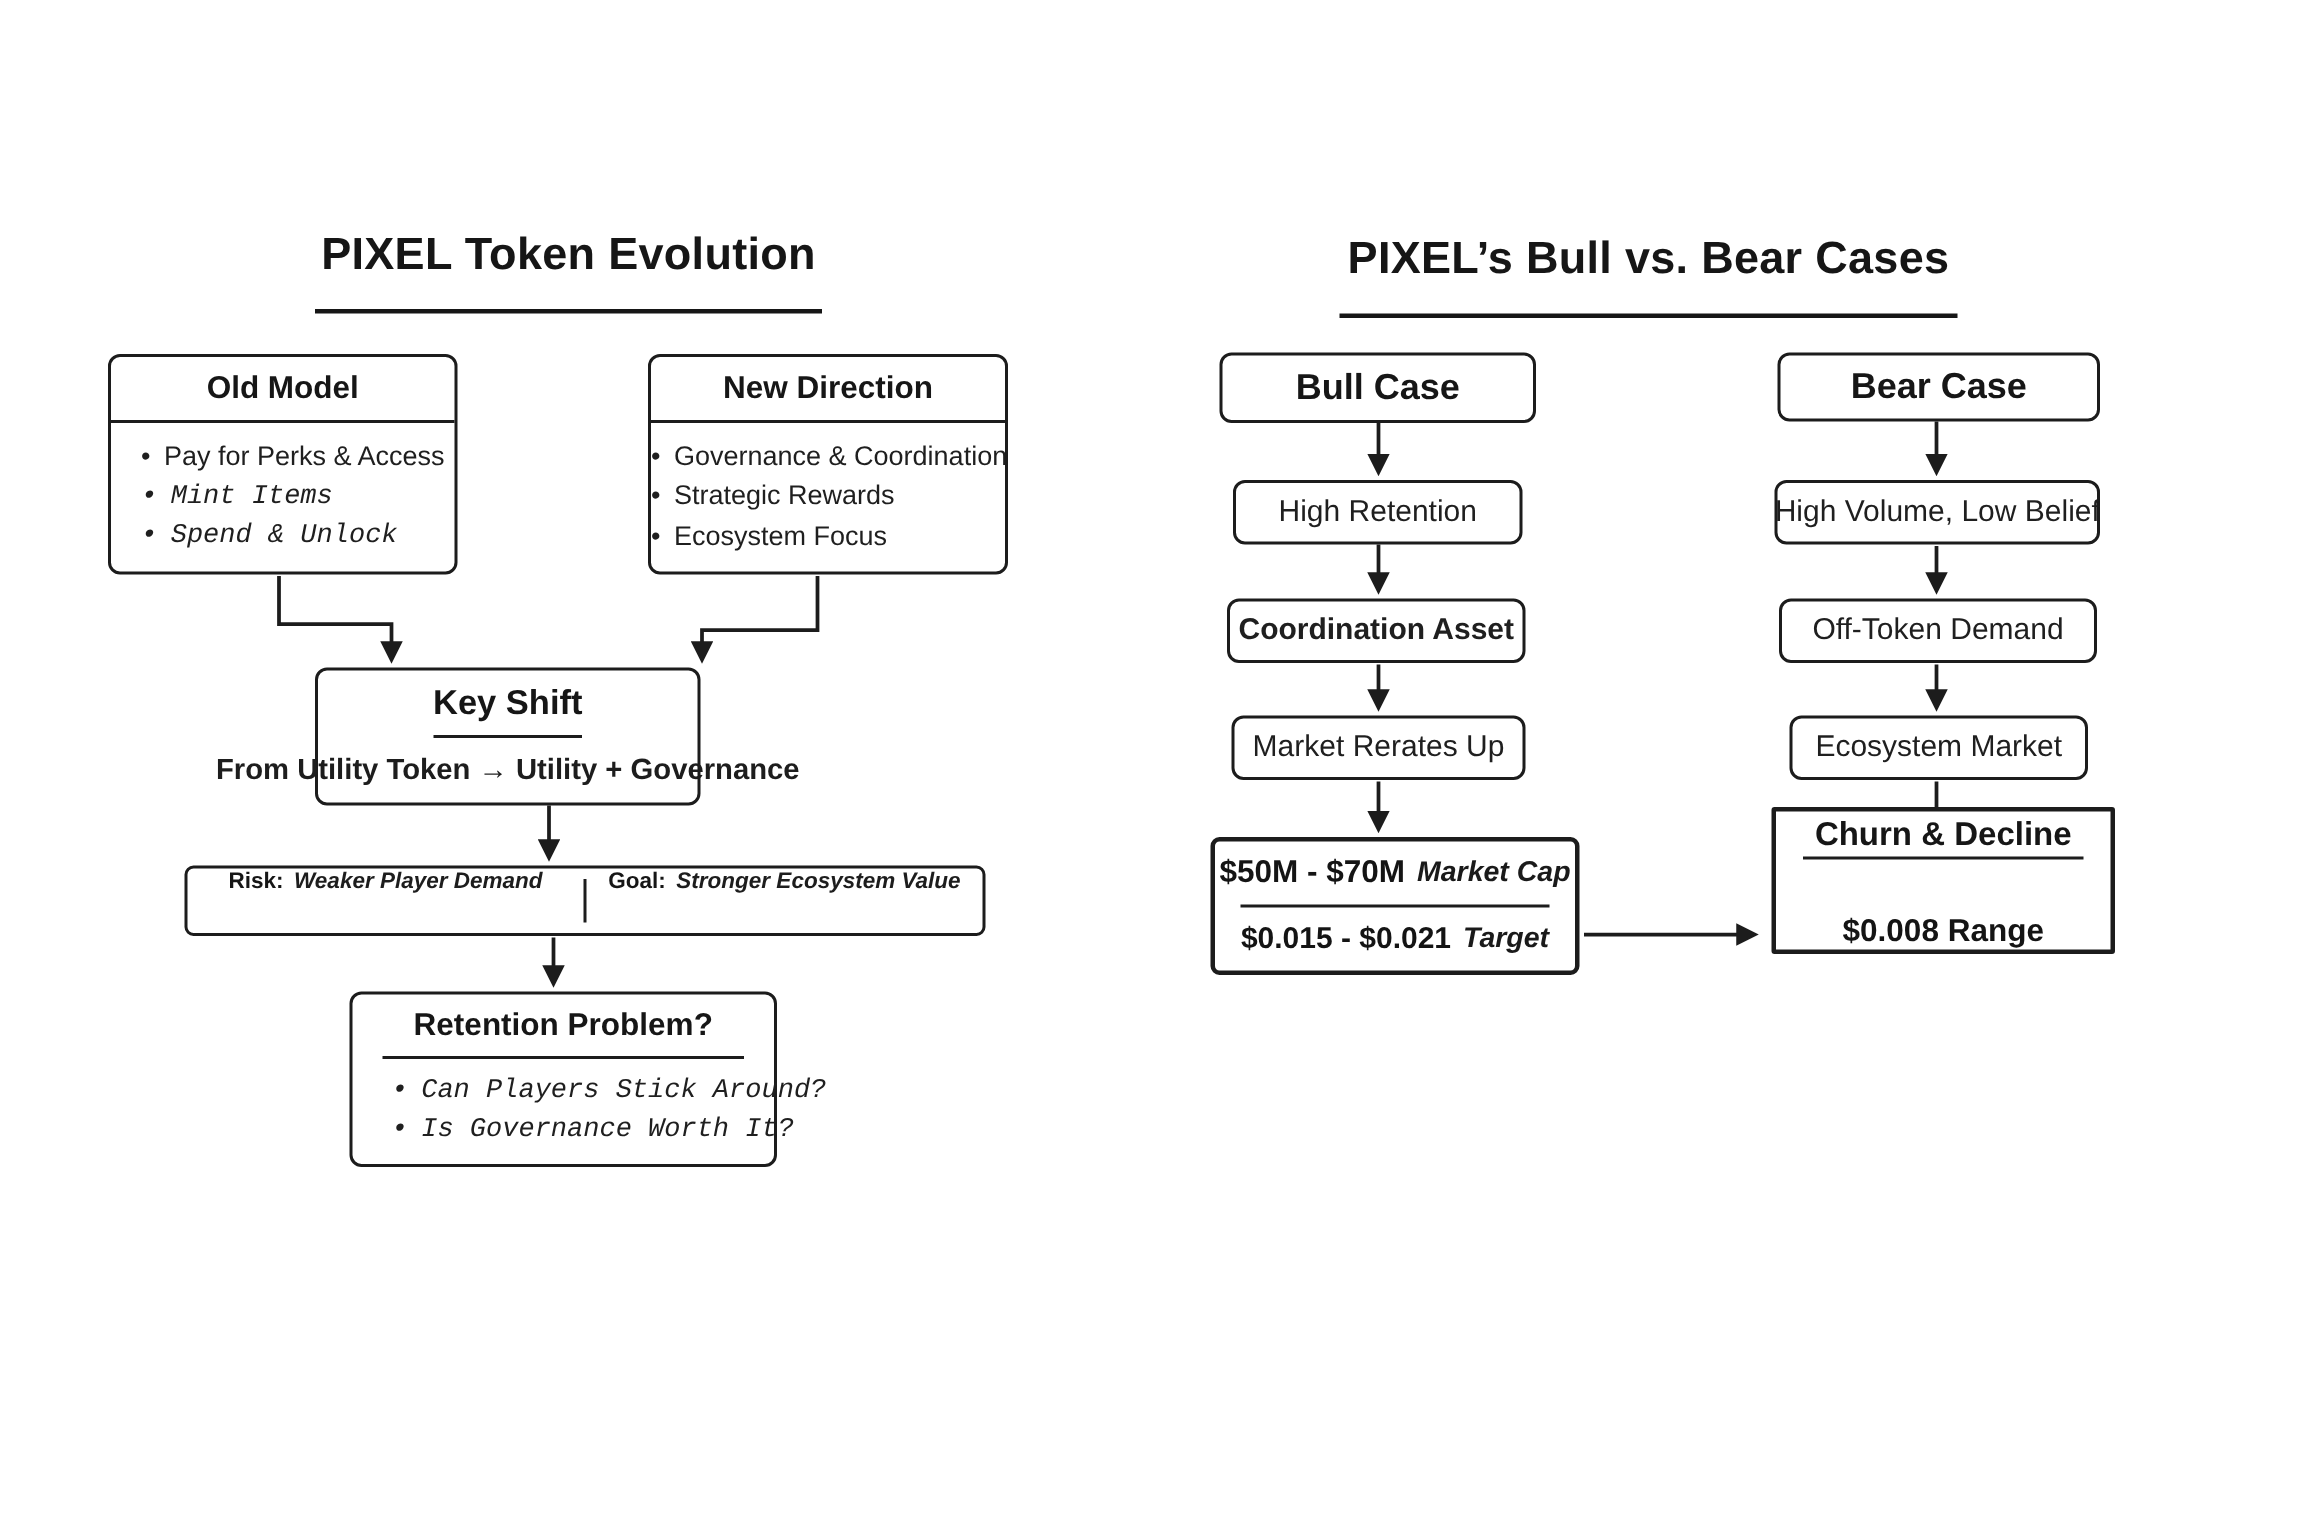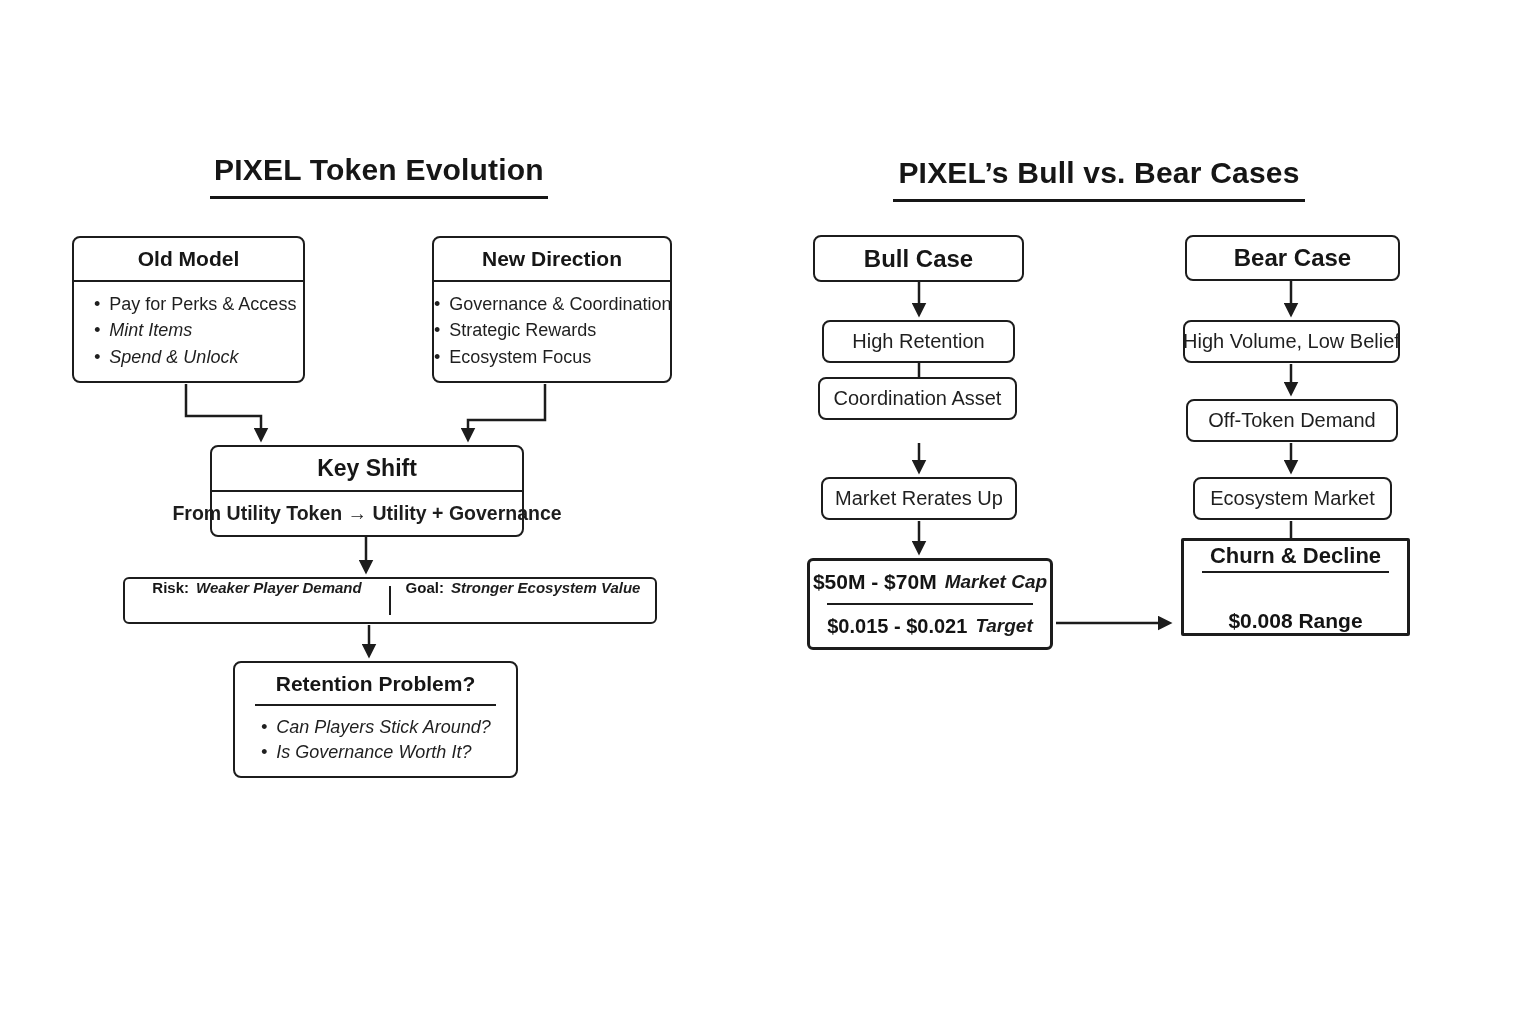--- a/index.html
+++ b/index.html
@@ -11,21 +11,21 @@
   svg.connectors { position: absolute; left: 0; top: 0; width: 1536px; height: 1024px; pointer-events: none; }
 
   .panel-title {
     position: absolute;
     text-align: center;
     font-weight: 700;
     font-size: 30px;
     letter-spacing: 0.2px;
     color: #161616;
     border-bottom: 3px solid #161616;
-    padding-bottom: 9px;
+    padding-bottom: 19px;
   }
 
   .box {
     position: absolute;
     background: #ffffff;
     border: 2.5px solid #1c1c1c;
     border-radius: 8px;
     display: flex;
     flex-direction: column;
   }
@@ -49,21 +49,21 @@
     padding: 6px 10px 8px 20px;
   }
   .bullet {
     font-size: 18px;
     color: #1f1f1f;
     white-space: nowrap;
     display: flex;
     align-items: center;
   }
   .bullet::before { content: "\2022"; margin-right: 9px; font-size: 18px; }
-  .bullet.it { font-style: italic; }
+  .bullet.it { font-style: italic; font-family: Liberation Mono, monospace; }
 
   .simple {
     align-items: center;
     justify-content: center;
     text-align: center;
   }
   .simple .lbl { font-size: 20px; color: #1f1f1f; white-space: nowrap; }
   .simple .lbl.bold { font-weight: 700; font-size: 24px; color: #161616; }
 
   .keyshift-body {
@@ -151,21 +151,21 @@
 
   <div class="box" style="left:432px; top:236px; width:240px; height:147px;">
     <div class="hd" style="height:44px; border-bottom:2.25px solid #1c1c1c;">New Direction</div>
     <div class="bullets" style="padding-left:0;">
       <div class="bullet">Governance &amp; Coordination</div>
       <div class="bullet">Strategic Rewards</div>
       <div class="bullet">Ecosystem Focus</div>
     </div>
   </div>
 
-  <div class="box" style="left:210px; top:445px; width:314px; height:92px;">
+  <div class="box" style="left:210px; top:445px; width:257px; height:92px;align-items:center;">
     <div class="hd" style="height:45px; font-size:23px; border-bottom:2.25px solid #1c1c1c;">Key Shift</div>
     <div class="keyshift-body">From Utility Token → Utility + Governance</div>
   </div>
 
   <div class="box riskgoal" style="left:123px; top:577px; width:534px; height:47px; border-radius:6px;">
     <div class="cell">
       <span class="k">Risk:</span>
       <span class="v">Weaker Player Demand</span>
     </div>
     <div class="vsep"></div>
@@ -185,21 +185,21 @@
   </div>
 
   <div class="panel-title" style="left:893px; top:156px; width:412px;">PIXEL’s Bull vs. Bear Cases</div>
 
   <div class="box simple" style="left:813px; top:235px; width:211px; height:47px;">
     <span class="lbl bold">Bull Case</span>
   </div>
   <div class="box simple" style="left:822px; top:320px; width:193px; height:43px;">
     <span class="lbl">High Retention</span>
   </div>
-  <div class="box simple" style="left:818px; top:377px; width:199px; height:43px;">
+  <div class="box simple" style="left:818px; top:399px; width:199px; height:43px;font-weight:bold;">
     <span class="lbl">Coordination Asset</span>
   </div>
   <div class="box simple" style="left:821px; top:477px; width:196px; height:43px;">
     <span class="lbl">Market Rerates Up</span>
   </div>
 
   <div class="box" style="left:807px; top:558px; width:246px; height:92px; border-width:3px; border-radius:6px;">
     <div class="outcome-line">
       <span class="num">$50M - $70M</span>
       <span class="suf">Market Cap</span>

